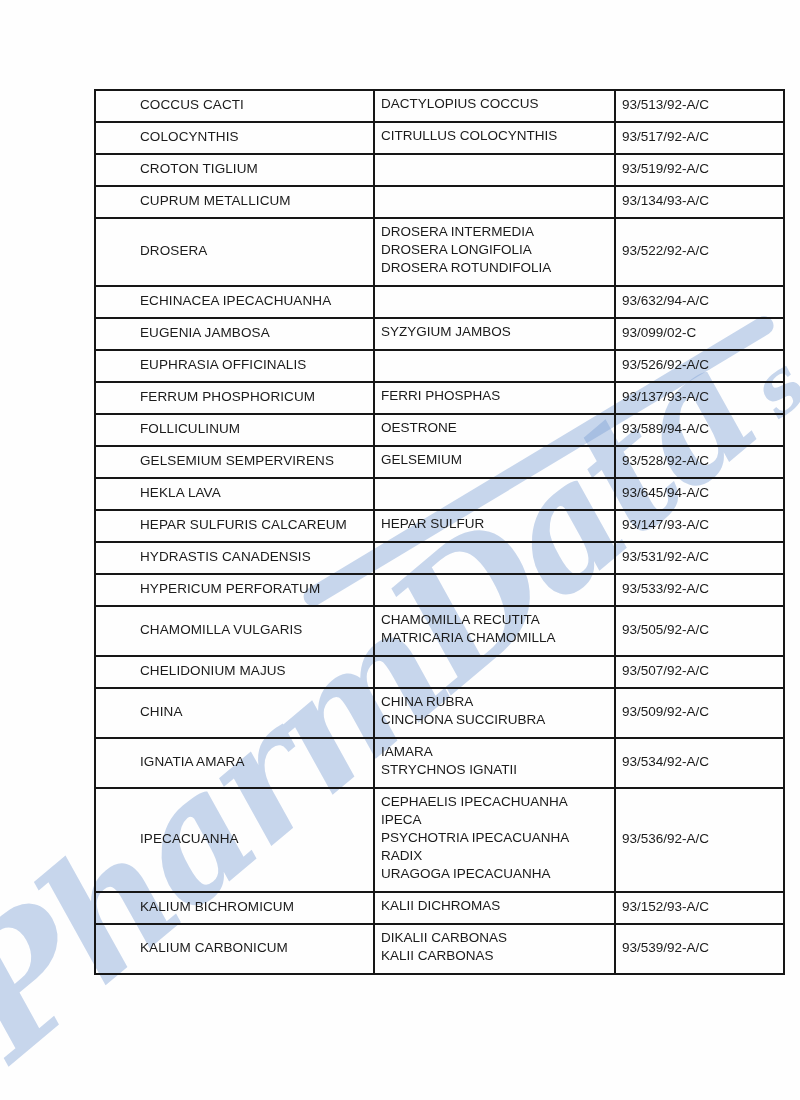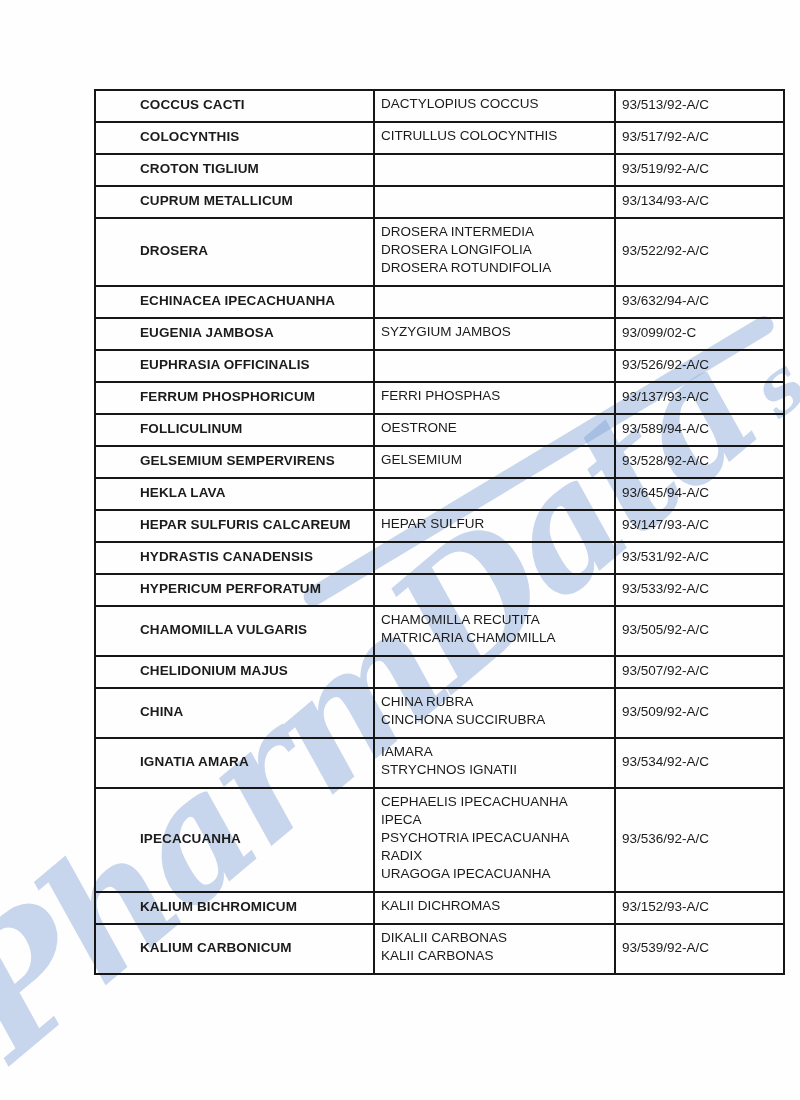--- a/index.html
+++ b/index.html
@@ -78,21 +78,21 @@
     border: 2px solid #161616;
     font-size: 13.5px;
     line-height: 18px;
     color: #1b1b1b;
     padding: 4px 5px 6px 6px;
     overflow: hidden;
     background: transparent;
   }
   td.c1 {
     width: 228px;
-    font-weight: bold;
+    font-weight: normal;
     vertical-align: middle;
     letter-spacing: 0.1px;
     padding-left: 44px;
   }
   td.c2 {
     width: 228px;
     vertical-align: top;
     padding-bottom: 8px;
     margin-top: 45px;
   }

